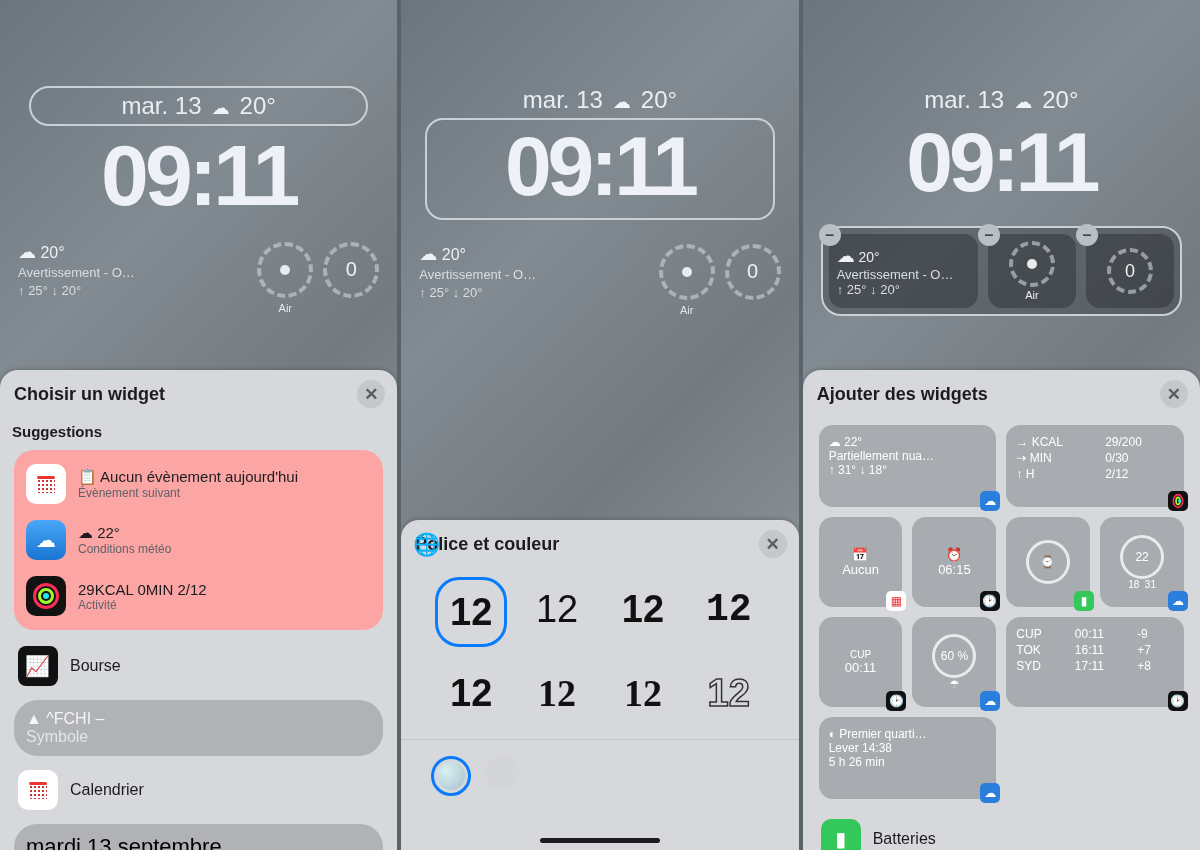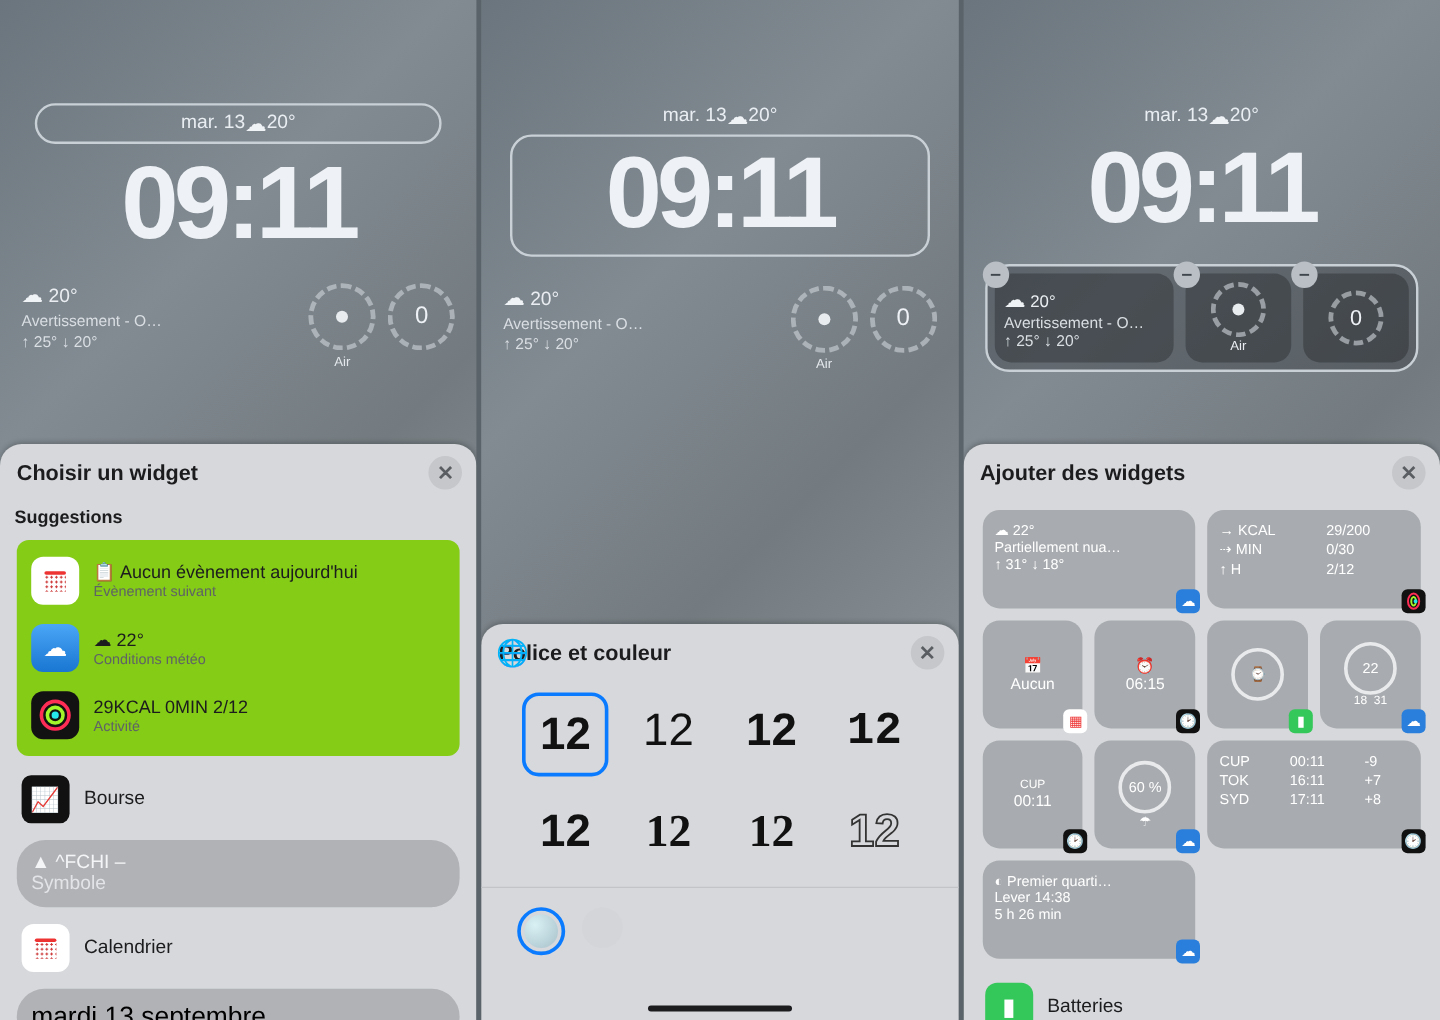--- a/index.html
+++ b/index.html
@@ -1,18 +1,18 @@
 <!DOCTYPE html>
 <html><head>
 <meta charset="utf-8">
 <style>
 body{margin:0;background:#5a6369;font-family:-apple-system,BlinkMacSystemFont,"Segoe UI",Helvetica,Arial,sans-serif;overflow:hidden}
 .row{display:flex;gap:4px;width:1200px;height:850px}
 .phone{flex:1;position:relative;background:linear-gradient(135deg,#6b757d 0%,#828b92 30%,#737b80 55%,#868e93 75%,#6f787e 100%);overflow:hidden}
-.top-date{margin:86px auto 0;color:#e9eef3;font-size:16px;font-weight:500;display:flex;justify-content:center;align-items:center;}
+.top-date{margin:86px auto 0;color:#e9eef3;font-size:24px;font-weight:500;display:flex;justify-content:center;align-items:center;gap:10px}
 .top-date.boxed{width:335px;border:2px solid #c9d1d7;border-radius:22px;padding:4px 0}
 .cloud-icon::before{content:"☁";color:#f0f3f6;font-size:18px}
 .clock{color:#eef2f6;font-weight:600;text-align:center;letter-spacing:-4px;line-height:1;margin-top:0;font-family:"SF Pro Display","Helvetica Neue",sans-serif}
 .clock1{font-size:86px;margin-top:6px}
 .clock2{font-size:84px;margin:4px 24px 0;border:2px solid #c9d1d7;border-radius:18px;padding:4px 6px 10px}
 .clock3{font-size:84px;margin-top:6px}
 .widgetrow{display:flex;gap:10px;margin:22px 18px 0;align-items:center;color:#eaeef2;font-size:14px}
 .widgetrow.editing{border:2px solid #c9d1d7;border-radius:20px;padding:6px;background:rgba(40,44,48,0.35)}
 .w-large{flex:1.7;line-height:1.35}
 .w-large .t{font-size:16px}
@@ -26,35 +26,35 @@
 .slot{position:relative;background:rgba(25,28,32,.35);border-radius:14px;padding:6px 8px;min-height:62px;display:flex;flex-direction:column;justify-content:center}
 .slot.sm{width:72px;align-items:center}
 .sheet{position:absolute;left:0;right:0;bottom:0;background:#d6d8db;border-radius:18px 18px 0 0;box-shadow:0 -1px 4px rgba(0,0,0,.2)}
 .sheet1{top:370px}
 .sheet2{top:520px}
 .sheet3{top:370px}
 .sheet-hd{display:flex;align-items:center;justify-content:flex-start;position:relative;padding:14px 14px 10px;font-size:18px;font-weight:600;color:#1c1c1e}
 .closebtn{position:absolute;right:12px;top:10px;width:28px;height:28px;border-radius:50%;background:#c5c7ca;display:flex;align-items:center;justify-content:center;color:#5a5d61;font-size:17px}
 .globebtn{position:absolute;left:12px;top:12px;font-size:22px;color:#1c1c1e}
 .section-title{font-size:15px;font-weight:600;color:#1c1c1e;padding:8px 12px 4px}
-.sugcard{margin:6px 14px;background:#84cc16;border-radius:10px;padding:6px}
+.sugcard{margin:6px 14px;background:#fca5a5;border-radius:20px;padding:6px}
 .sugrow{display:flex;align-items:center;gap:12px;padding:8px 6px}
 .appicon{width:40px;height:40px;border-radius:10px;display:flex;align-items:center;justify-content:center;font-size:20px}
 .ai-cal{background:#fff;color:#e33}
 .ai-w{background:linear-gradient(#4aa6f6,#1976d2);color:#fff}
 .ai-act{background:#121212}
 .ai-stk{background:#111;color:#fff;border-radius:8px}
 .ai-bat{background:#34c759;color:#fff;border-radius:10px}
 .sugrow .ttl{font-size:15px;color:#1c1c1e}
 .sugrow .sub{font-size:12px;color:#5f6267}
 .approw{display:flex;align-items:center;gap:12px;padding:10px 18px;color:#1c1c1e;font-size:16px}
 .graycard{margin:4px 14px;background:#b0b2b5;border-radius:24px;padding:10px 12px;color:#f4f5f7}
 .graycard .sub{font-size:16px;color:#e2e4e7}
 .fontgrid{display:grid;grid-template-columns:repeat(4,1fr);gap:14px;padding:12px 34px 14px}
-.fontopt{font-size:38px;font-weight:600;color:#111;display:flex;align-items:center;justify-content:center;height:64px;border-radius:14px}
+.fontopt{font-size:38px;font-weight:600;color:#111;display:flex;align-items:center;justify-content:center;height:64px;border-radius:24px}
 .fontopt.sel{border:3px solid #0a7bff}
 .fontopt.serif{font-family:Georgia,serif}
 .fontopt.light{font-weight:300}
 .fontopt.slab{font-family:"Courier New",monospace;font-weight:700}
 .fontopt.outline{-webkit-text-stroke:1.5px #333;color:transparent}
 .colorrow{display:flex;gap:14px;padding:16px 30px 10px;border-top:1px solid #c2c4c7}
 .colorswatch{width:34px;height:34px;border-radius:50%}
 .csw1{background:radial-gradient(circle at 35% 35%,#d9f1f3,#9fb8c4);border:3px solid #0a7bff;box-shadow:0 0 0 3px #d6d8db inset}
 .csw2{background:#d4d5d8}
 .homebar{position:absolute;bottom:7px;left:50%;transform:translateX(-50%);width:120px;height:5px;background:#1c1c1e;border-radius:3px}

